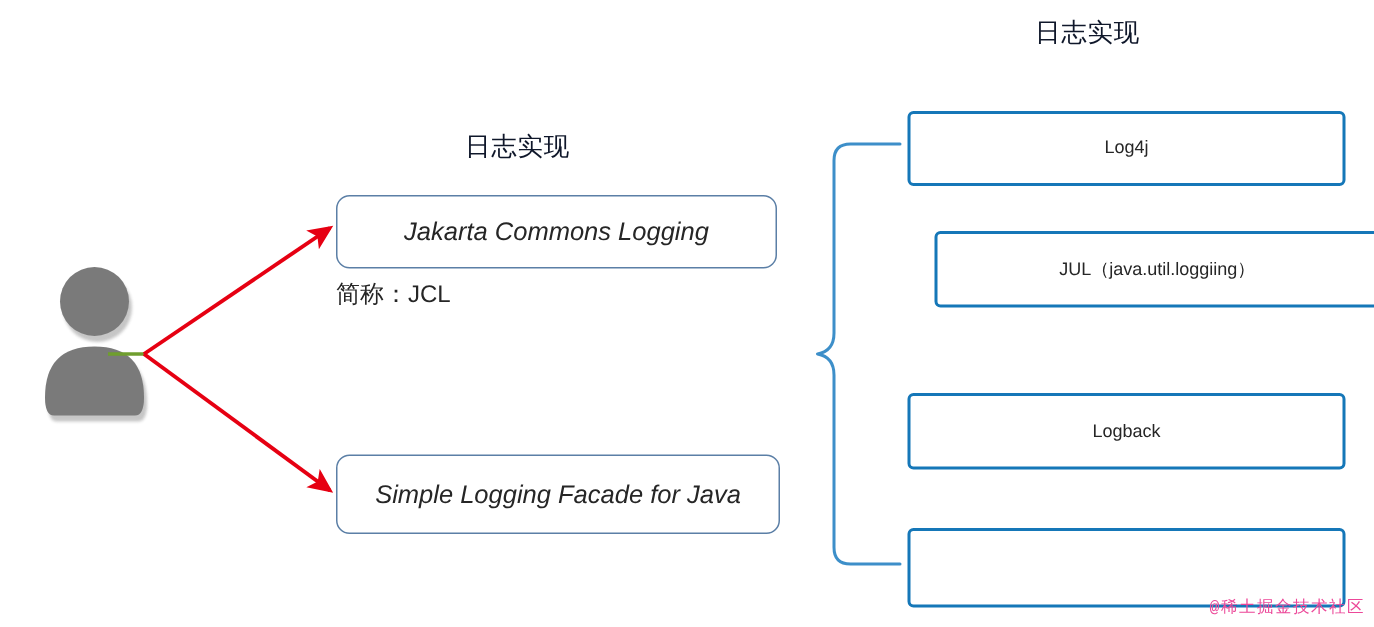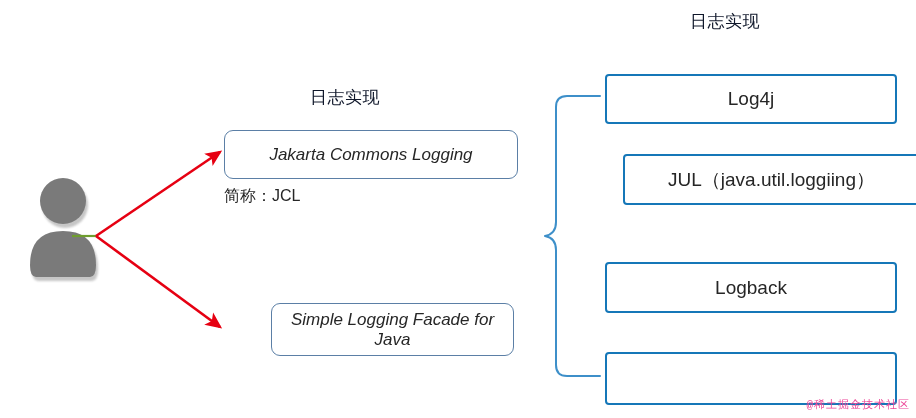--- a/index.html
+++ b/index.html
@@ -14,21 +14,21 @@
     position:absolute;box-sizing:border-box;background:#ffffff;
     display:flex;align-items:center;justify-content:center;
     text-align:center;color:#262626;
   }
   .node-left{
     border:1.6px solid #5b7fa6;border-radius:9px;
     font-size:17px;line-height:1.15;padding:2px 8px;font-style:italic;
   }
   .node-right{
     border:2px solid #1577b8;border-radius:4px;
-    font-size:19px;line-height:1.15;padding:2px 8px;
+    font-size:12px;line-height:1.15;padding:2px 8px;
   }
   .alias{
     position:absolute;font-size:16px;color:#262626;
     white-space:nowrap;
   }
   .watermark{
     position:absolute;right:6px;bottom:6px;
     font-size:11px;color:#ec4899;letter-spacing:1px;
     white-space:nowrap;pointer-events:none;font-family:Liberation Mono, monospace;
   }
@@ -73,21 +73,21 @@
              Q556 376 567 376
              L600 376" fill="none" stroke="#2d86c4" stroke-width="2" stroke-linecap="round" stroke-linejoin="round" opacity="0.92"></path>
   </svg>
 
   <div class="heading" style="left:310px;top:86px;width:120px;">日志实现</div>
   <div class="heading" style="left:690px;top:10px;width:120px;">日志实现</div>
 
   <div class="node node-left" style="left:224px;top:130px;width:294px;height:49px;">Jakarta Commons Logging</div>
   <div class="alias" style="left:224px;top:186px;width:294px;">简称：JCL</div>
 
-  <div class="node node-left" style="left:224px;top:303px;width:243px;height:53px;margin-left:47px;">Simple Logging Facade for Java</div>
+  <div class="node node-left" style="left:224px;top:303px;width:296px;height:53px;">Simple Logging Facade for Java</div>
 
   <div class="node node-right" style="left:605px;top:74px;width:292px;height:50px;">Log4j</div>
 
   <div class="node node-right" style="left:605px;top:154px;width:297px;height:51px;margin-left:18px;">JUL（java.util.loggiing）</div>
 
   <div class="node node-right" style="left:605px;top:262px;width:292px;height:51px;">Logback</div>
 
   <div class="node node-right" style="left:605px;top:352px;width:292px;height:53px;"></div>
 
   <div class="watermark">@稀土掘金技术社区</div>

